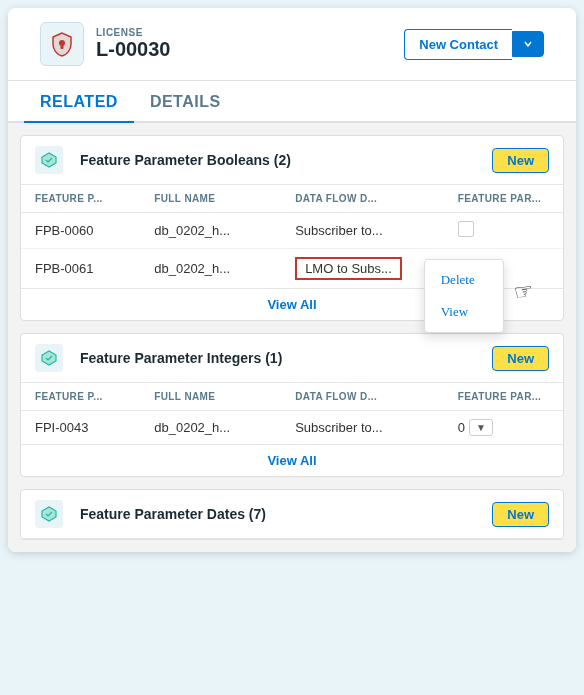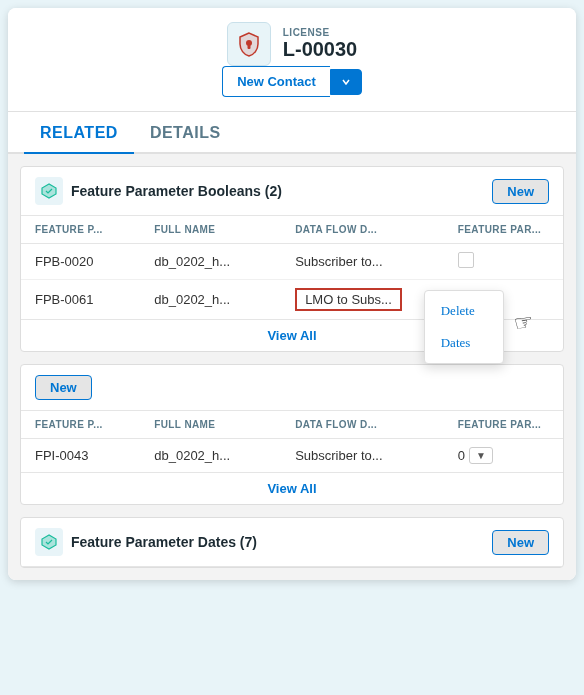--- a/index.html
+++ b/index.html
@@ -21,21 +21,20 @@
       overflow: hidden;
     }
     
     .header {
       background: white;
       padding: 14px 32px;
       display: flex;
       align-items: center;
       justify-content: space-between;
       border-bottom: 1px solid #e0e0e0;
-      flex-direction: column;
     }
     .header-left {
       display: flex;
       align-items: center;
       gap: 12px;
     }
     .license-icon {
       width: 44px;
       height: 44px;
       background: #e8f4f8;
@@ -129,39 +128,39 @@
     .section-header {
       display: flex;
       align-items: center;
       justify-content: space-between;
       padding: 10px 14px;
       border-bottom: 1px solid #e5e5e5;
     }
     .section-title-area {
       display: flex;
       align-items: center;
-      gap: 8px;
+      gap: 17px;
     }
     .section-icon {
       width: 28px;
       height: 28px;
       background: #e8f4f8;
       border-radius: 4px;
       display: flex;
       align-items: center;
       justify-content: center;
     }
     .section-title {
       font-size: 14px;
       font-weight: 700;
       color: #1c2b33;
     }
     .new-btn {
       border: 1px solid #0176d3;
-      background: #e5e5e5;
+      background: #fde047;
       color: #0176d3;
       padding: 4px 14px;
       border-radius: 4px;
       font-size: 13px;
       font-weight: 600;
       cursor: pointer;
     }
     
     .section-table {
       width: 100%;
@@ -323,50 +322,60 @@
         <thead>
           <tr>
             <th class="col-fp">FEATURE P...</th>
             <th class="col-fn">FULL NAME</th>
             <th class="col-dd">DATA FLOW D...</th>
             <th class="col-par">FEATURE PAR...</th>
           </tr>
         </thead>
         <tbody>
           <tr>
-            <td class="link-cell col-fp">FPB-0020</td>
+            <td class="link-cell col-fp">FPB-0060</td>
             <td class="col-fn">db_0202_h...</td>
             <td class="col-dd">Subscriber to...</td>
             <td class="col-par">
               <span class="check-cell"></span>
             </td>
           </tr>
           <tr style="position: relative;">
             <td class="link-cell col-fp">FPB-0061</td>
             <td class="col-fn">db_0202_h...</td>
             <td class="col-dd" style="position: relative;">
               <span class="highlighted-cell">LMO to Subs...</span>
               
               <div class="context-menu">
                 <div class="context-menu-item">Delete</div>
-                <div class="context-menu-item">Dates</div>
+                <div class="context-menu-item">View</div>
               </div>
               <div class="cursor-hand">☞</div>
             </td>
             <td class="col-par">
               <span class="check-cell"></span>
             </td>
           </tr>
         </tbody>
       </table>
       <a class="view-all">View All</a>
     </div>
 
     <div class="section-card">
       <div class="section-header">
+        <div class="section-title-area">
+          <div class="section-icon">
+            <svg width="18" height="18" viewBox="0 0 18 18" fill="none">
+              <path d="M9 2L2 6v6l7 4 7-4V6L9 2z" fill="#1abc9c" opacity="0.3"></path>
+              <path d="M9 2L2 6v6l7 4 7-4V6L9 2z" stroke="#1abc9c" stroke-width="1.2" fill="none"></path>
+              <path d="M6 9l2 2 4-4" stroke="#1abc9c" stroke-width="1.2" fill="none"></path>
+            </svg>
+          </div>
+          <div class="section-title">Feature Parameter Integers (1)</div>
+        </div>
         <button class="new-btn">New</button>
       </div>
       <table class="section-table">
         <thead>
           <tr>
             <th class="col-fp">FEATURE P...</th>
             <th class="col-fn">FULL NAME</th>
             <th class="col-dd">DATA FLOW D...</th>
             <th class="col-par">FEATURE PAR...</th>
           </tr>

